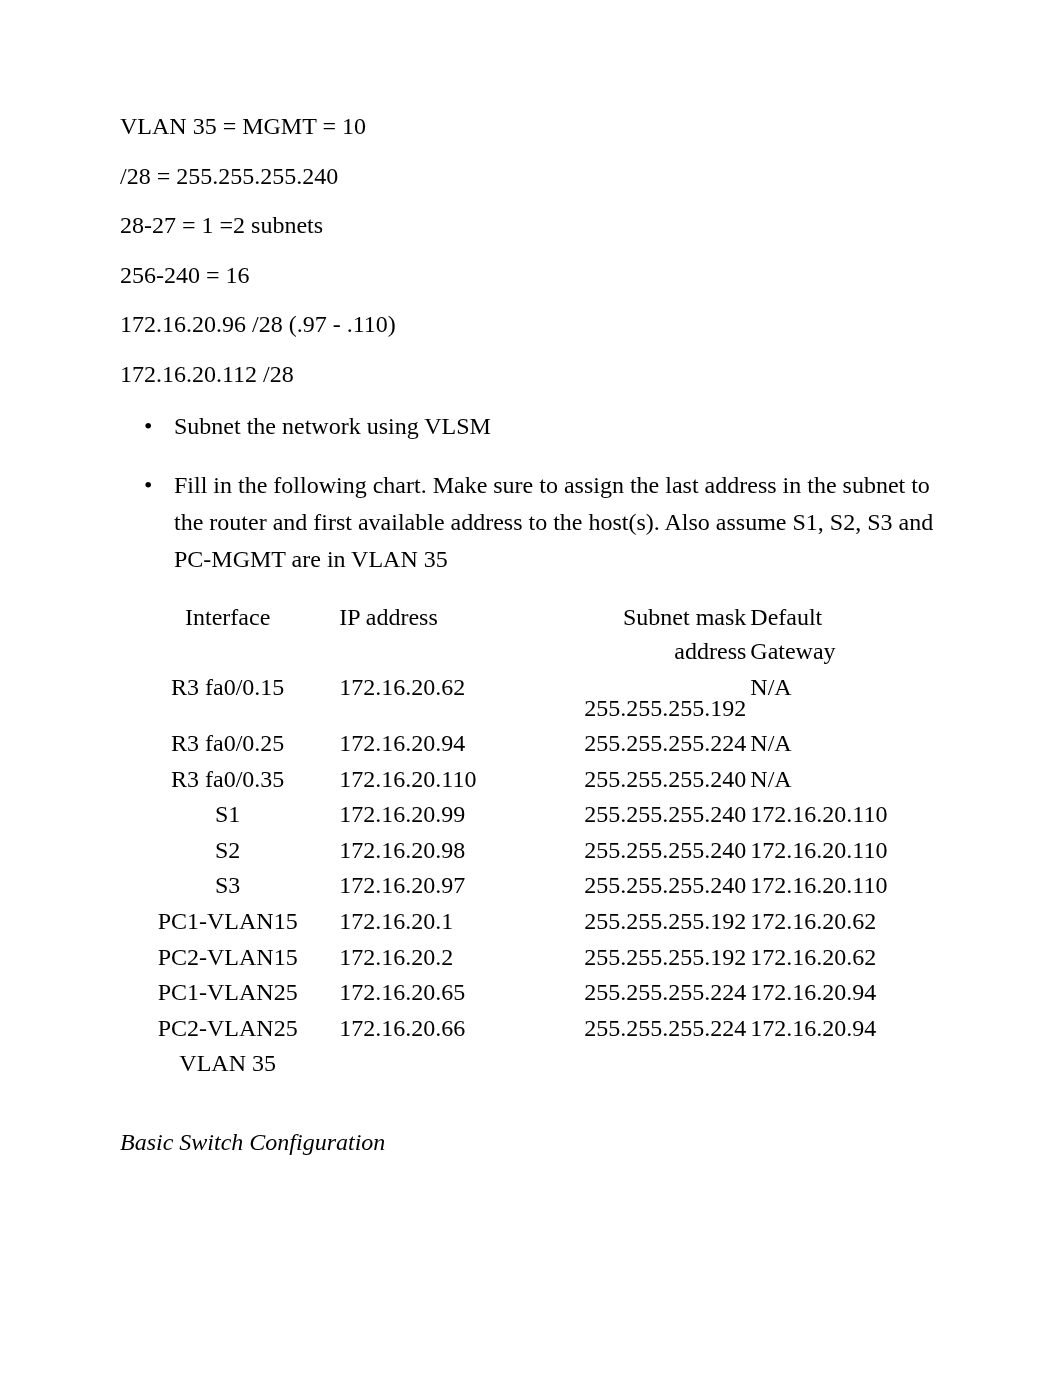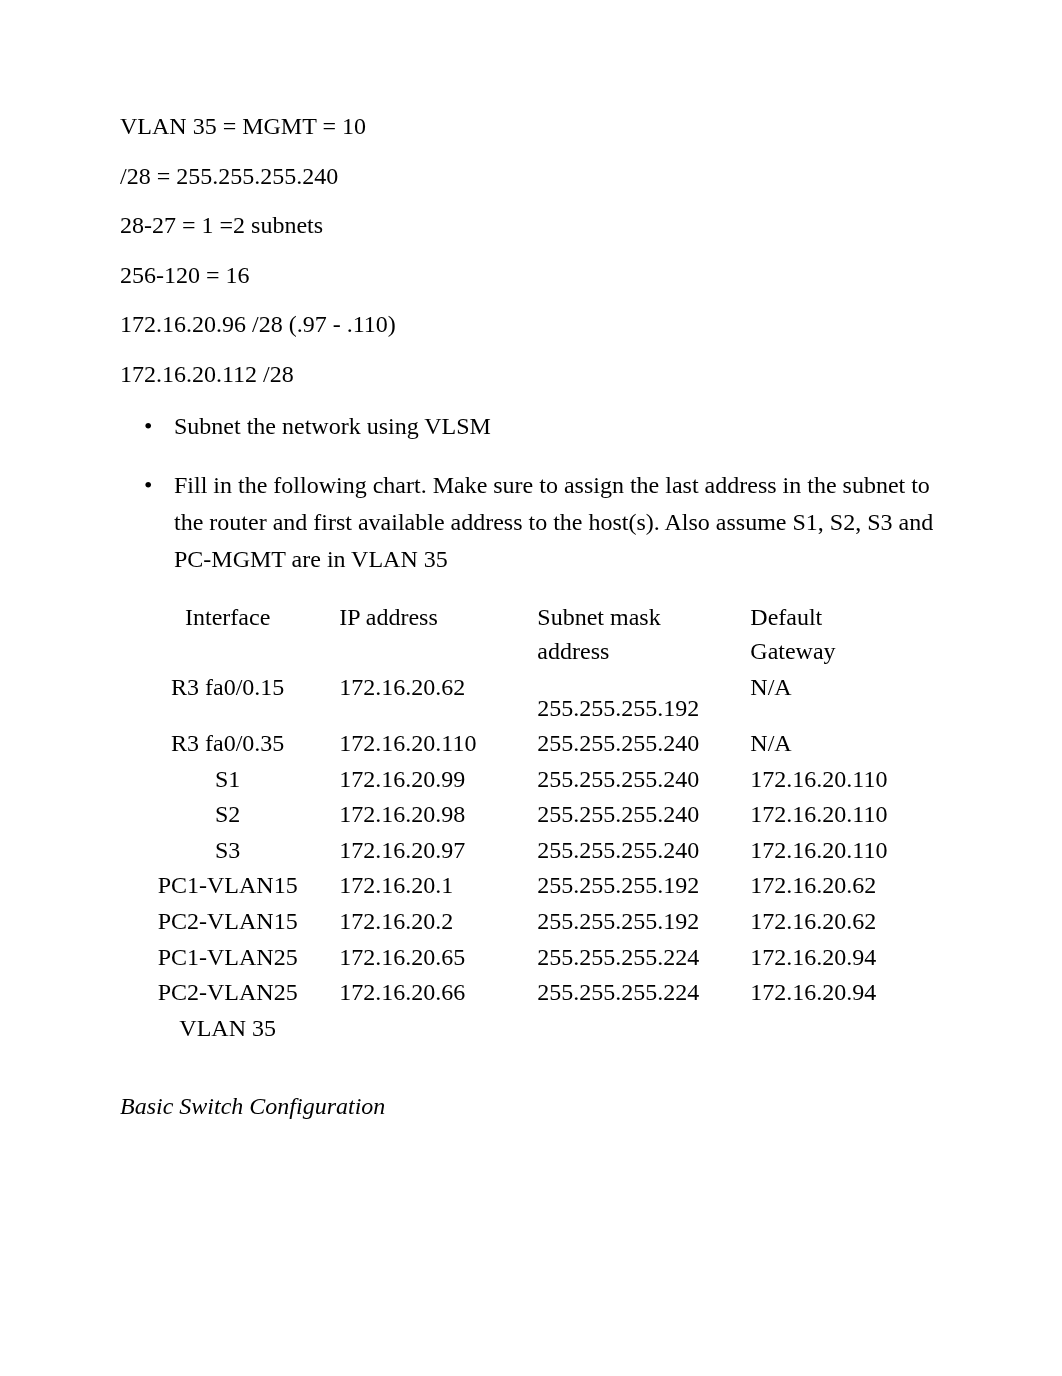--- a/index.html
+++ b/index.html
@@ -36,32 +36,32 @@
     }
     .tr { display: table-row; }
     .td, .th {
       display: table-cell;
       vertical-align: top;
       padding: 1px 4px 1px 0;
       white-space: nowrap;
     }
     .col-iface { width: 206px; text-align: center; }
     .col-ip    { width: 186px; }
-    .col-mask  { width: 200px; }
+    .col-mask  { width: 200px; text-align: right; }
     .col-gw    { width: 180px; }
     .subnet-pad { padding-top: 22px; }
     .section-title { margin-top: 10px; font-style: italic; }
   </style>
 </head>
 <body>
 
 <div class="para">VLAN 35 = MGMT = 10</div>
 <div class="para">/28 = 255.255.255.240</div>
 <div class="para">28-27 = 1 =2 subnets</div>
-<div class="para">256-120 = 16</div>
+<div class="para">256-240 = 16</div>
 <div class="para">172.16.20.96 /28 (.97 - .110)</div>
 <div class="para">172.16.20.112 /28</div>
 
 <ul class="bullet-list">
   <li>Subnet the network using VLSM</li>
   <li>Fill in the following chart. Make sure to assign the last address in the subnet to the router and first available address to the host(s). Also assume S1, S2, S3 and PC-MGMT are in VLAN 35</li>
 </ul>
 
 <div class="table">
   <div class="tr">
@@ -75,20 +75,26 @@
       <span>Default</span><br>
       <span>Gateway</span>
     </div>
   </div>
 
   <div class="tr">
     <div class="td col-iface">R3 fa0/0.15</div>
     <div class="td col-ip">172.16.20.62</div>
     <div class="td col-mask subnet-pad">255.255.255.192</div>
     <div class="td col-gw"> N/A</div>
+  </div>
+  <div class="tr">
+    <div class="td col-iface">R3 fa0/0.25</div>
+    <div class="td col-ip">172.16.20.94</div>
+    <div class="td col-mask">255.255.255.224</div>
+    <div class="td col-gw">N/A</div>
   </div>
   <div class="tr">
     <div class="td col-iface">R3 fa0/0.35</div>
     <div class="td col-ip">172.16.20.110</div>
     <div class="td col-mask">255.255.255.240</div>
     <div class="td col-gw">N/A</div>
   </div>
   <div class="tr">
     <div class="td col-iface">S1</div>
     <div class="td col-ip">172.16.20.99</div>

